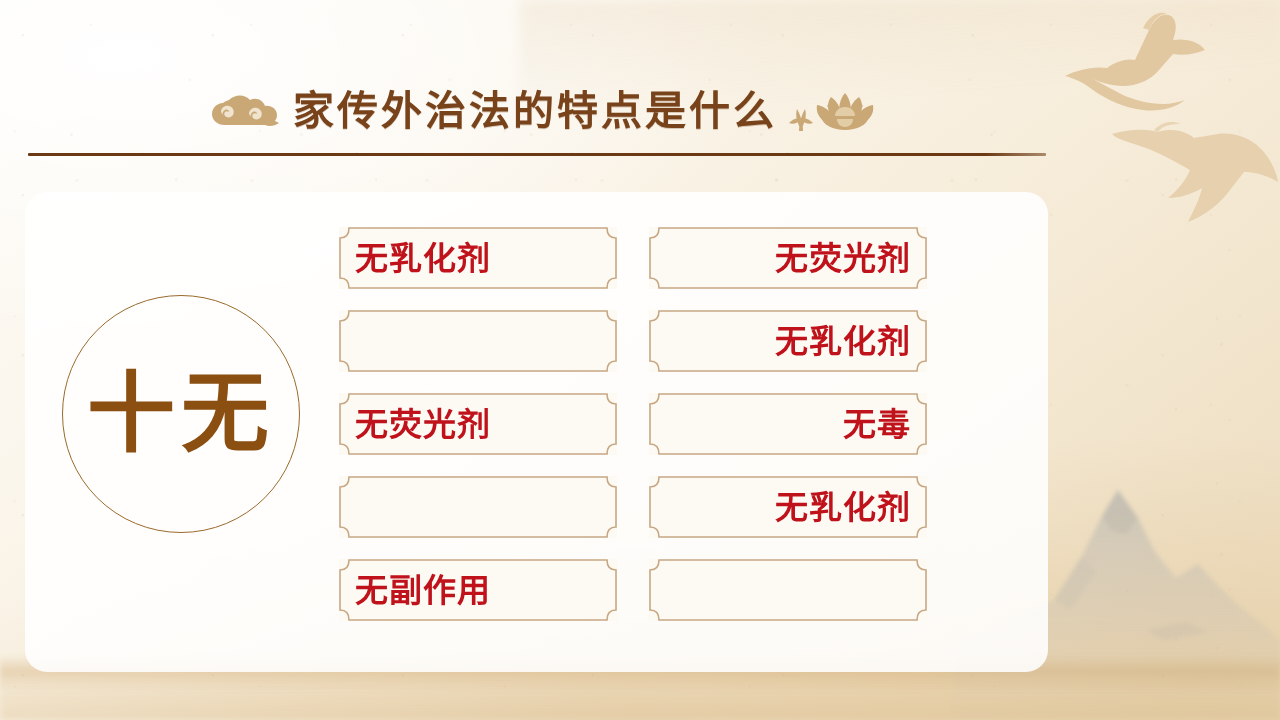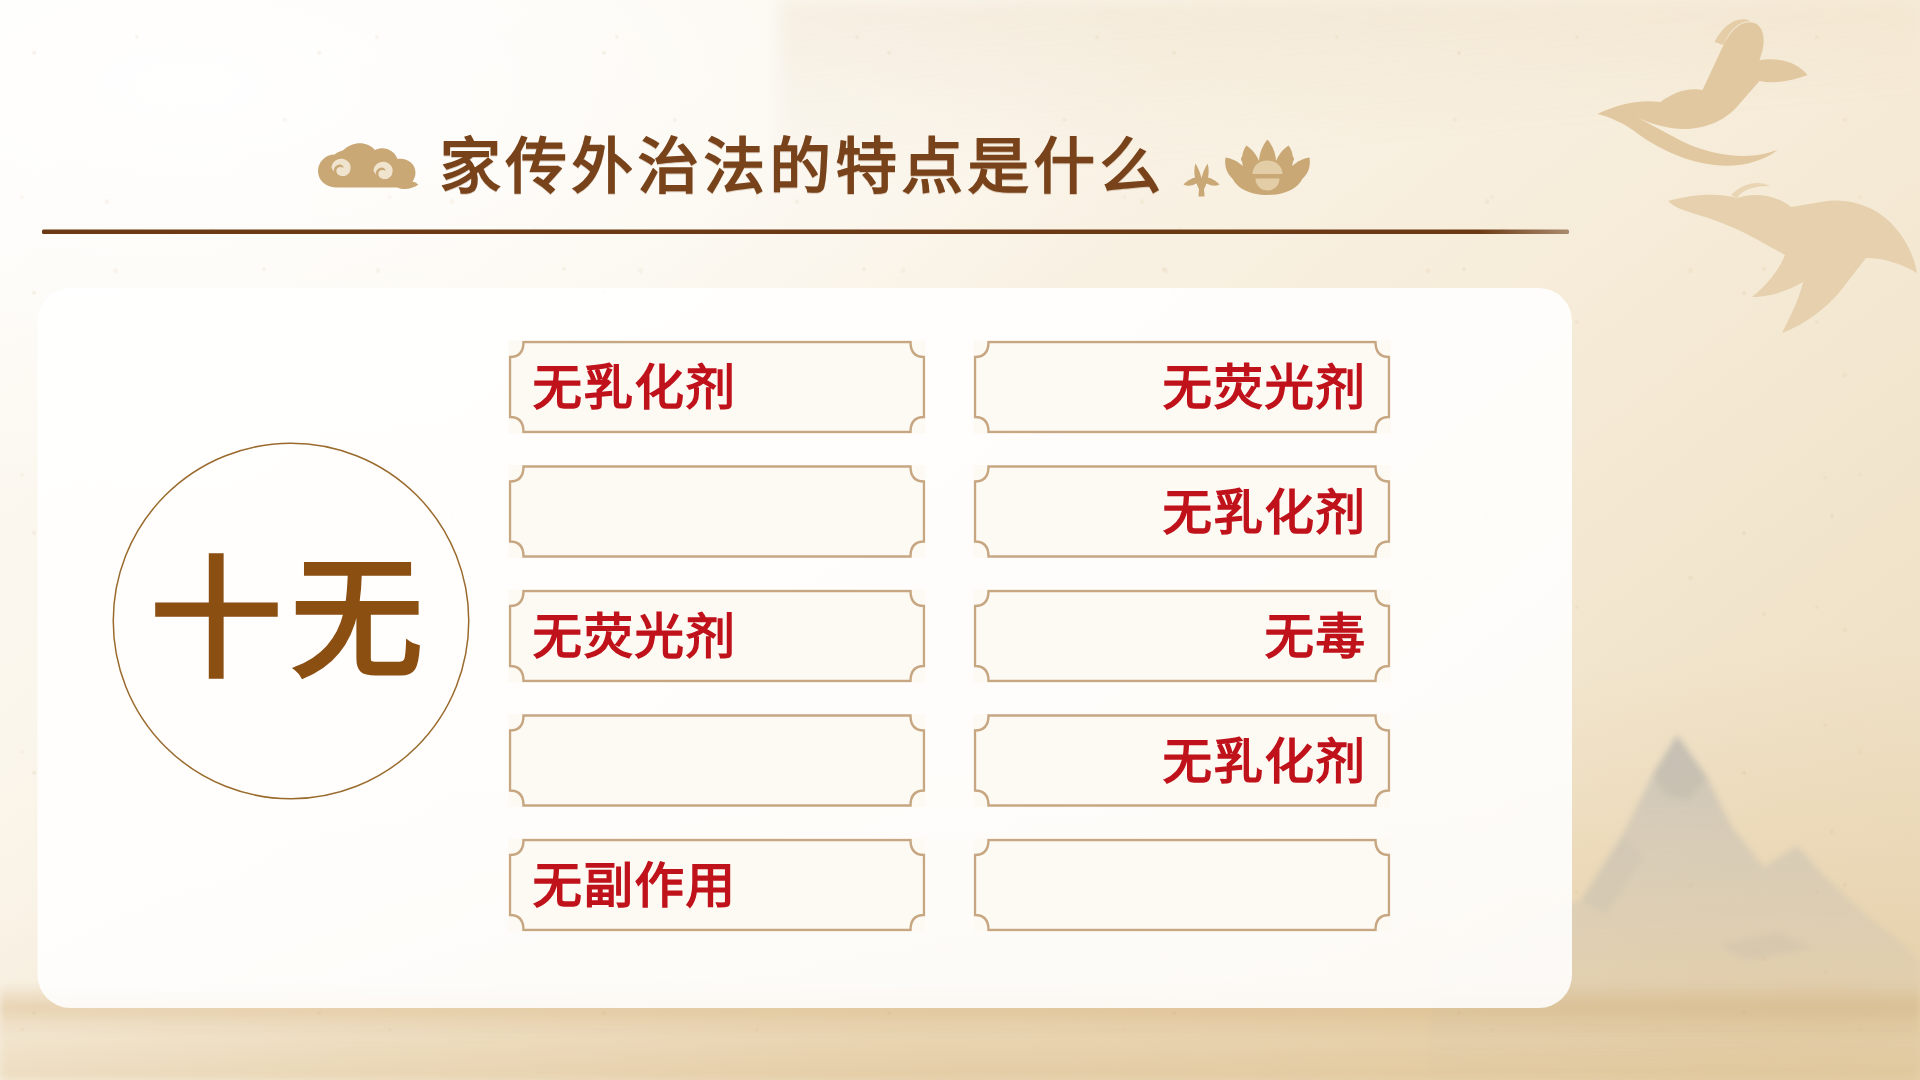--- a/index.html
+++ b/index.html
@@ -124,21 +124,21 @@
     position: absolute;
     left: 25px; top: 192px;
     width: 1023px; height: 480px;
     background: rgba(255,255,255,0.88);
     border-radius: 22px;
   }
 
   
   .circle-badge {
     position: absolute;
-    left: 75px; top: 295px;
+    left: 62px; top: 295px;
     width: 236px; height: 236px;
     border: 1.6px solid #9a6a2c;
     border-radius: 50%;
     display: flex;
     align-items: center;
     justify-content: center;
     text-align: right;
   }
   .circle-badge .glyphs {
     font-size: 88px;

